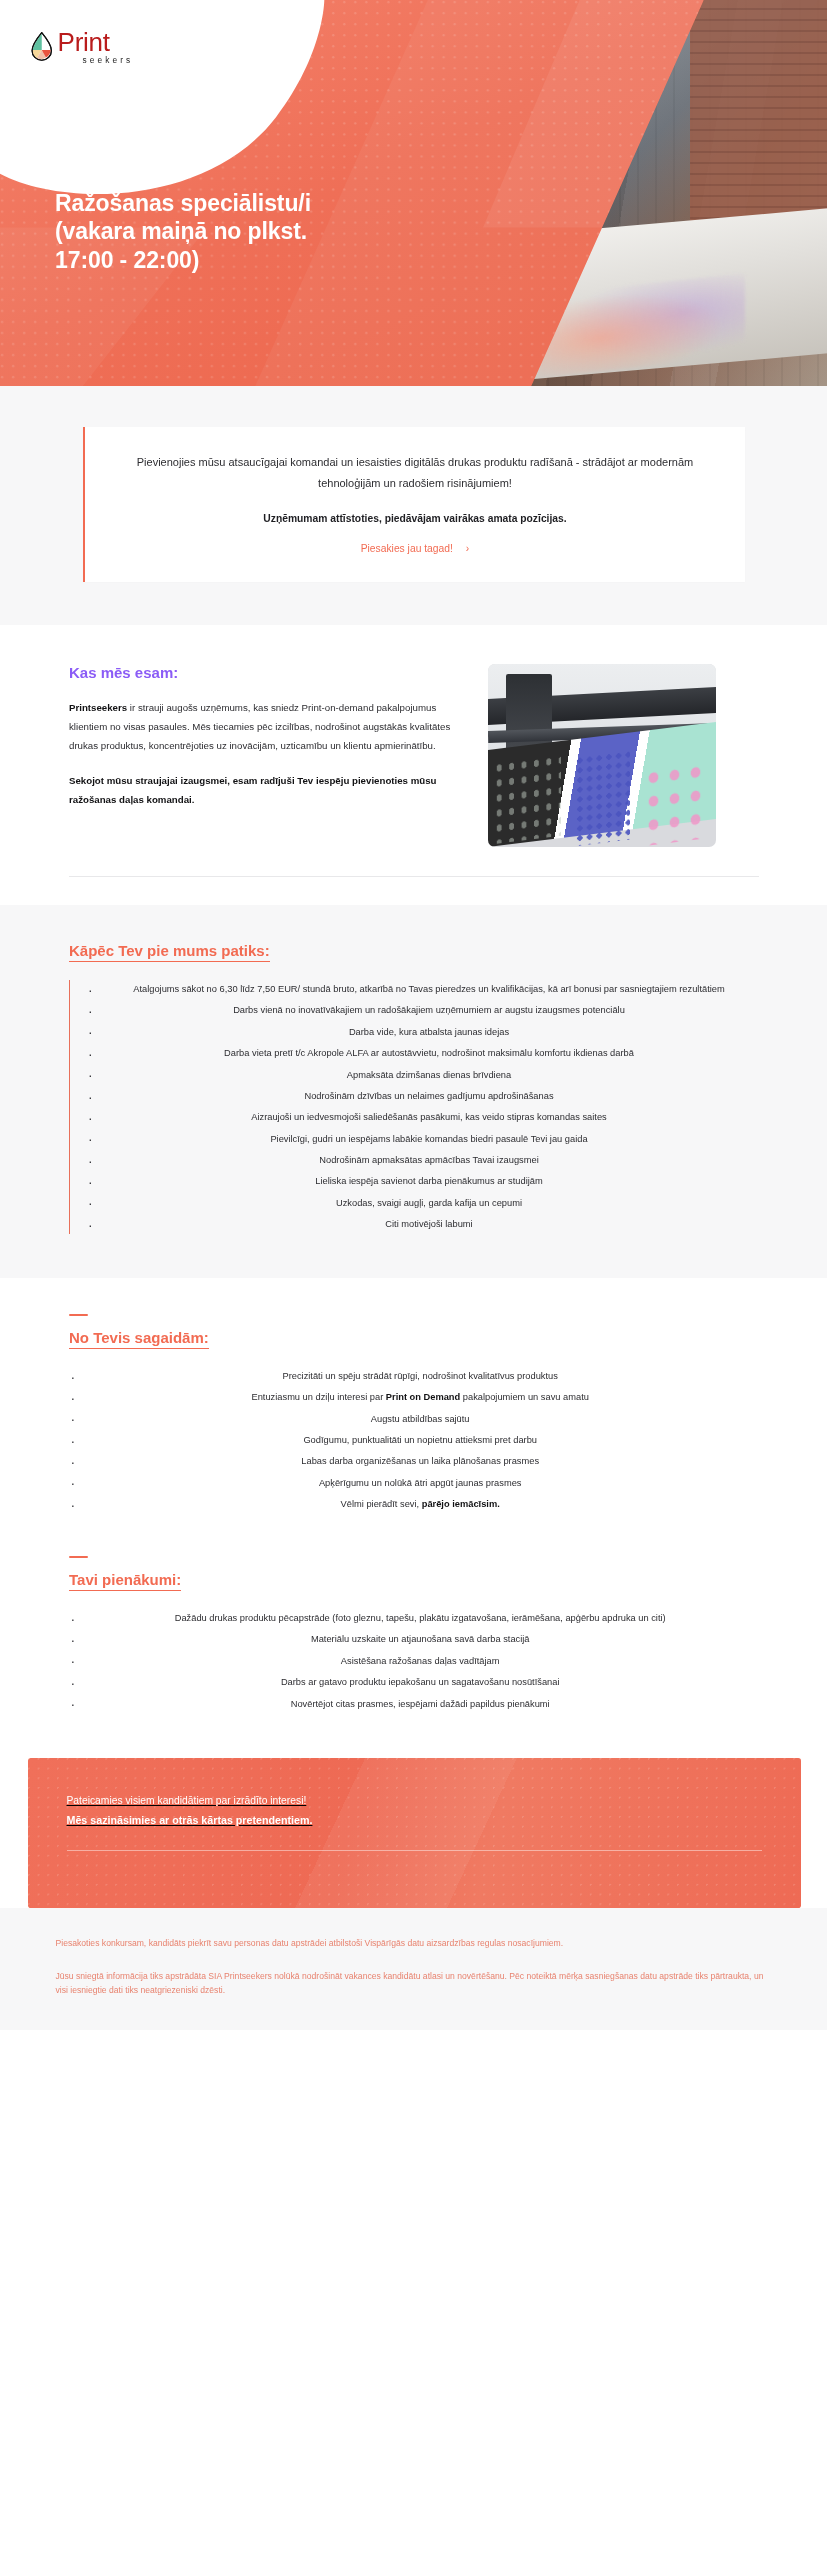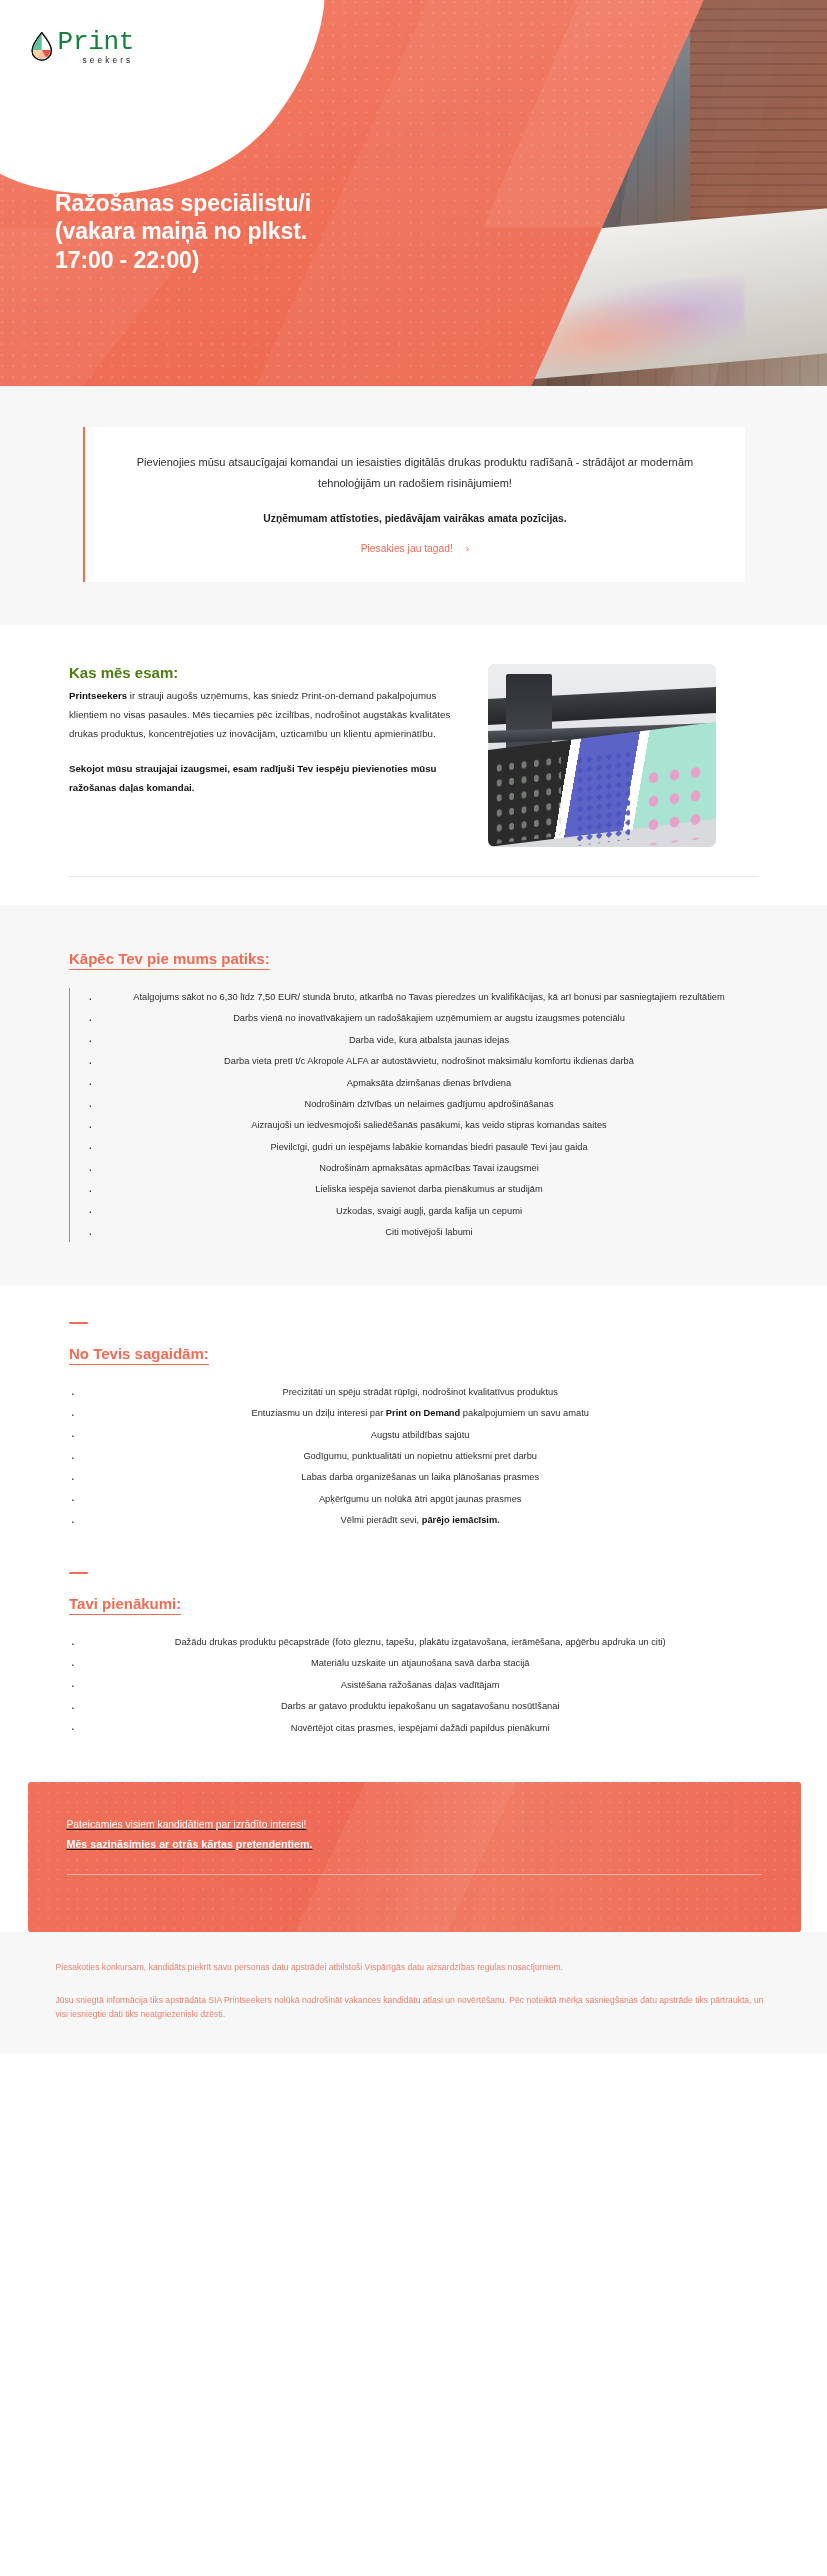--- a/index.html
+++ b/index.html
@@ -90,21 +90,21 @@
   }
   .logo {
     position: absolute;
     left: 30px; top: 29px;
     display: flex; align-items: center; gap: 4.1px;
     z-index: 6;
   }
   .logo-drop { width: 23.5px; height: 29px; position: relative; }
   .logo-text { display: flex; flex-direction: column; line-height: 1; }
   .logo-name {
-    font-size: 26px; font-weight: 400; color: #15803d; letter-spacing: -0.3px; font-family: Liberation Mono, monospace;
+    font-size: 26px; font-weight: 400; color: #b91c1c; letter-spacing: -0.3px;
   }
   .logo-sub {
     font-size: 8.3px; letter-spacing: 3.1px; color: #222; margin-top: 1.4px; margin-left: 25px;
   }
 
   .hero-text {
     position: absolute;
     left: 55px; top: 166px;
     z-index: 6;
     color: #ffffff;
@@ -152,22 +152,22 @@
     width: 828px;
     background: #ffffff;
     padding: 39px 0 28px 0;
   }
   .about-inner {
     width: 690px; margin: 0 auto;
     display: flex; gap: 33px; align-items: flex-start;
   }
   .about-left { width: 386px; }
   .sec-head {
-    font-size: 15px; font-weight: 700; color: #4d7c0f;
-    margin-bottom: 6px;
+    font-size: 15px; font-weight: 700; color: #8b5cf6;
+    margin-bottom: 18px;
   }
   .about-p {
     font-size: 9.7px; line-height: 1.95; color: #2d2d31;
   }
   .about-p b { font-weight: 700; color: #121214; }
   .about-p2 {
     margin-top: 16.6px;
     font-size: 9.7px; line-height: 1.95; color: #121214; font-weight: 700;
   }
   .about-photo {
@@ -231,21 +231,20 @@
   .band-grey { width: 828px; background: #f7f7f8; padding: 37px 0 41px 0; }
   .band-white { width: 828px; background: #ffffff; padding: 36px 0 14px 0; }
   .wrap { width: 690px; margin: 0 auto; }
 
   .sec-head-ul {
     font-size: 15px; font-weight: 700; color: #f26b52;
     display: inline-block;
     border-bottom: 1.4px solid #f26b52;
     padding-bottom: 2.1px;
     margin-bottom: 18px;
-    margin-top: 8px;
   }
   .sec-rule {
     width: 19.3px; height: 2.8px; background: #f26b52; border-radius: 1.4px;
     margin-bottom: 12.4px;
   }
 
   ul.blist { list-style: none; padding-left: 0; }
   ul.blist.accent { border-left: 1.4px solid #e8705a; padding-left: 16.6px; }
   ul.blist li {
     position: relative;

